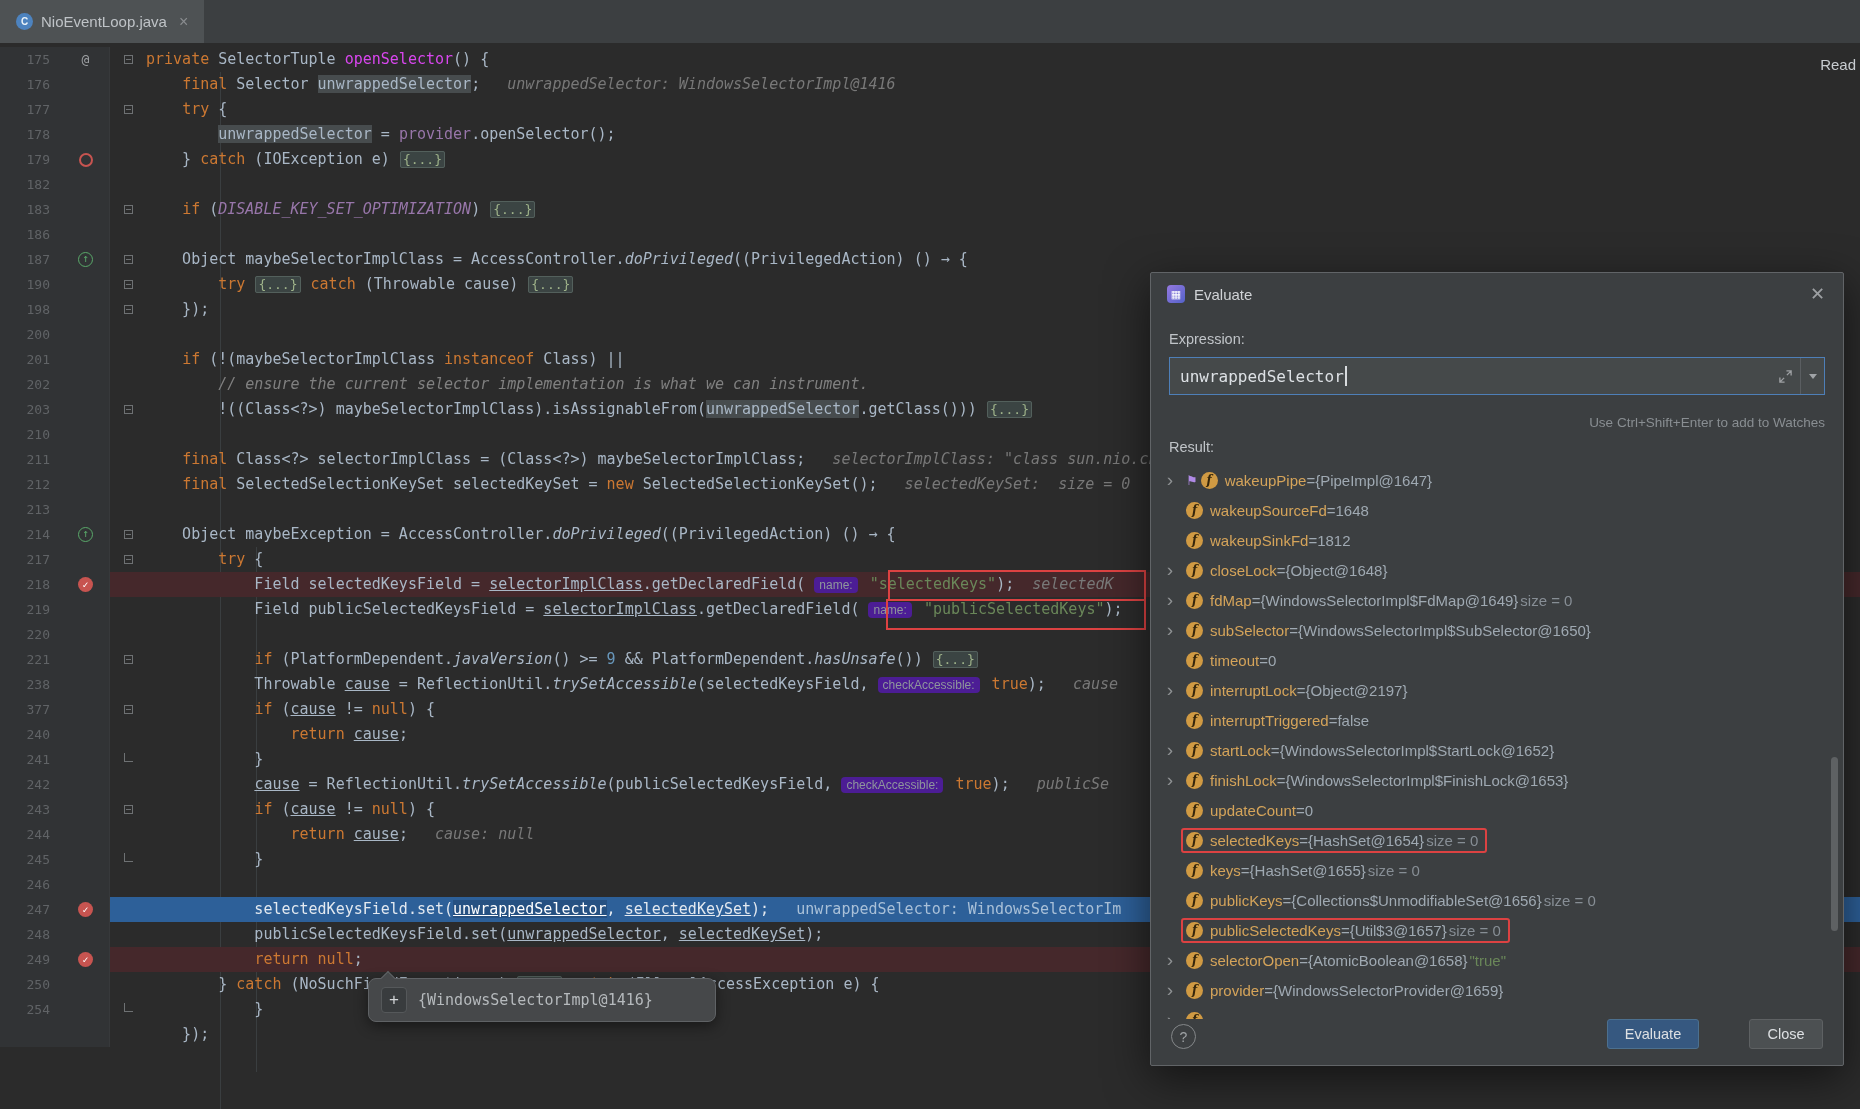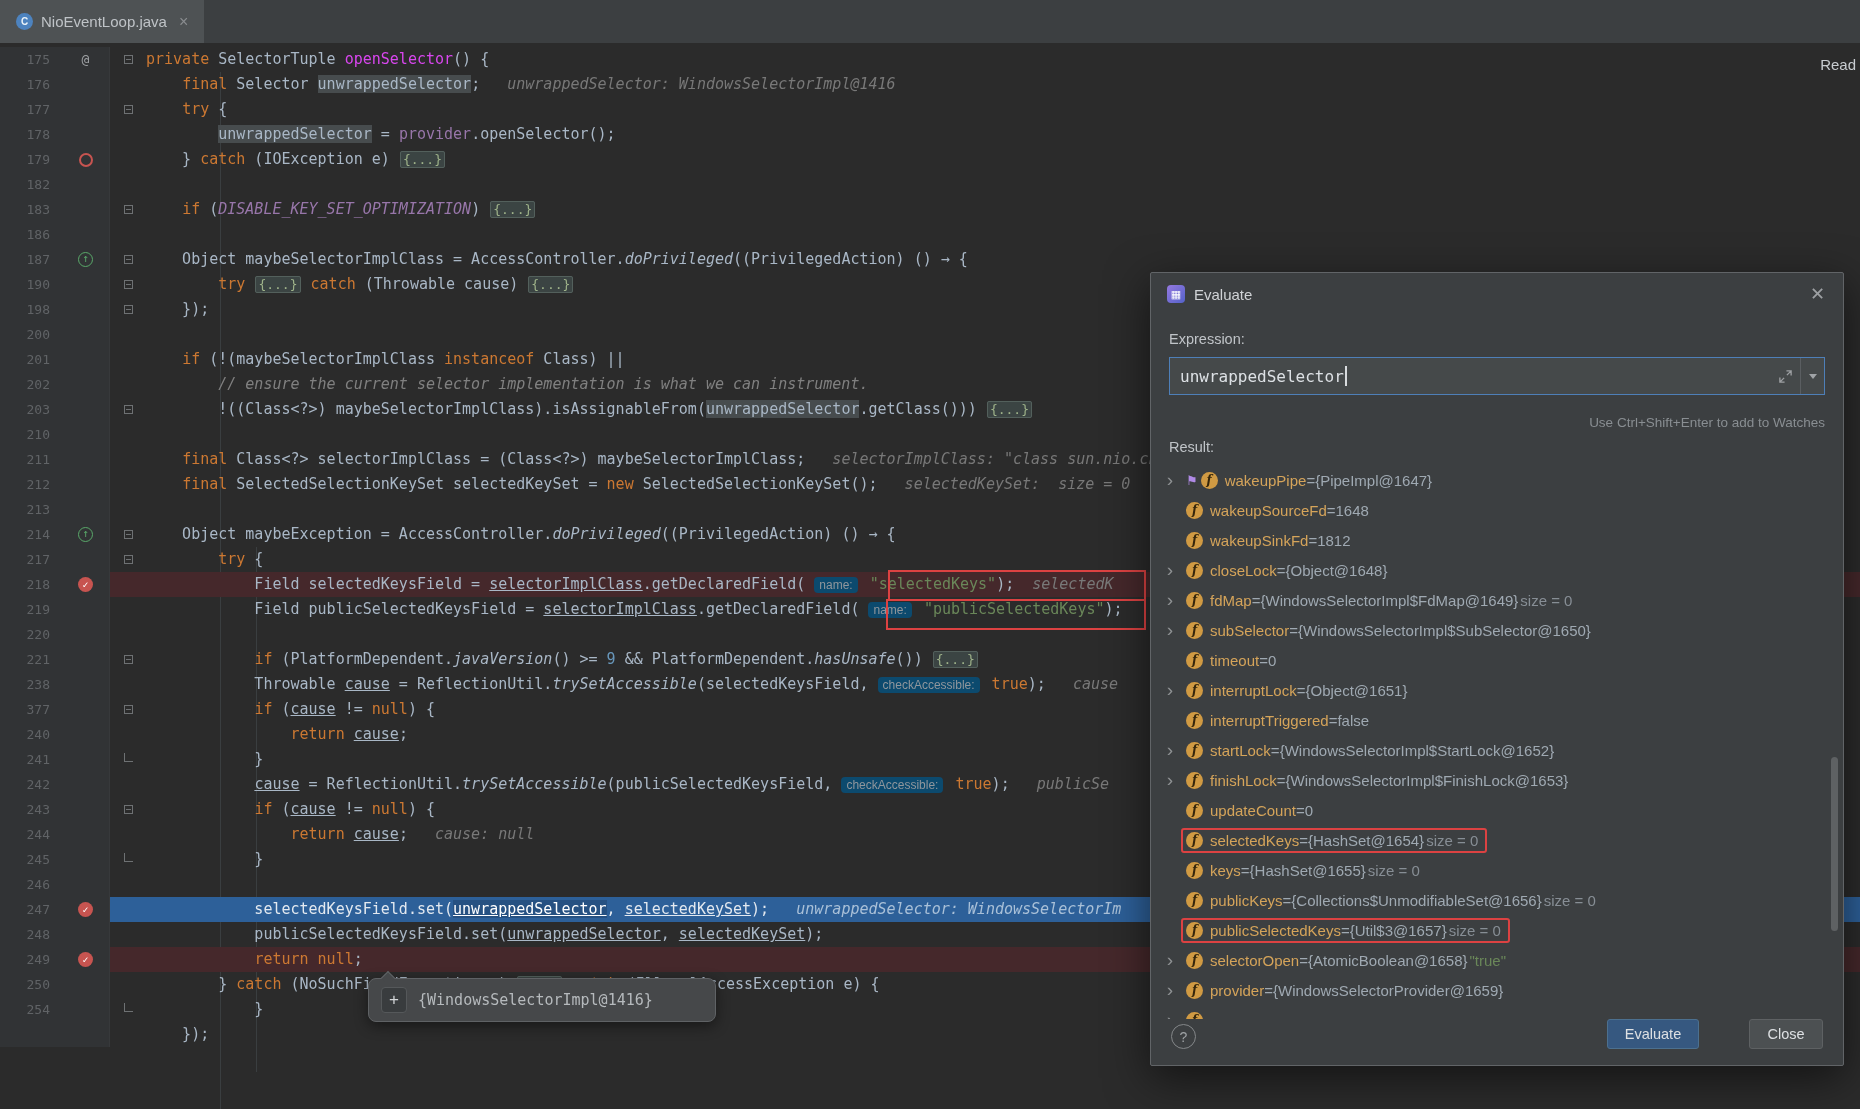--- a/index.html
+++ b/index.html
@@ -37,22 +37,22 @@
   .gi-ovr { width:15px; height:15px; border-radius:50%; border:1.5px solid #59a869; color:#59a869; font-size:11px; line-height:12px; text-align:center; display:inline-block; }
   .f-box  { width:9px; height:9px; border:1px solid #6e7173; display:inline-block;
             background:linear-gradient(#6e7173,#6e7173) center/5px 1px no-repeat; }
   .f-end  { width:9px; height:9px; border-left:1px solid #6e7173; border-bottom:1px solid #6e7173; display:inline-block; margin-top:-4px; }
 
   .c-kw { color:#cc7832; } .c-df { color:#a9b7c6; } .c-mt { color:#d946ef;text-align:right; }
   .c-st { color:#6a8759; } .c-nm { color:#6897bb; }
   .c-cm { color:#808080; font-style:italic; }
   .c-cs { color:#9876aa; font-style:italic; }
   .c-hn { color:#787878; font-style:italic; }
-  .c-hx { color:#a9c0d8; font-style:italic; }
-  .c-ph { color:#8f969c; background:#0c4a6e; border-radius:4px; padding:1px 5px; margin-right:3px;
+  .c-hx { color:#a9c0d8; }
+  .c-ph { color:#8f969c; background:#4c1d95; border-radius:4px; padding:1px 5px; margin-right:3px;
           font-size:12px; font-family:"Liberation Sans",sans-serif; }
   .c-ul { color:#a9b7c6; text-decoration:underline;margin-top:6px; }
   .c-ux { color:#ffffff; text-decoration:underline; background:rgba(0,0,0,.15); }
   .c-ih { color:#a9b7c6; background:#474c4e; }
   .c-fd { color:#9fb38a; background:#3b4443; border:1px solid #53605c; border-radius:2px; padding:0 2px; margin:0 1px; font-size:13px; }
   .c-fl { color:#9876aa; } .c-sa { color:#a9b7c6; font-style:italic; }
   .hl-exec .c-df, .hl-exec .c-ul { color:#e3e9f0; }
 
   
   .ann { position:absolute; border:2px solid #dd4242; z-index:5; }
@@ -594,21 +594,21 @@
           <span class="veq"> = </span>
           <span class="vval">0</span>
         </span>
       </div>
       <div class="tree-row">
         <span class="chev">›</span>
         <span class="trow">
           <span class="ficon">f</span>
           <span class="vname">interruptLock</span>
           <span class="veq"> = </span>
-          <span class="vval">{Object@1651}</span>
+          <span class="vval">{Object@2197}</span>
         </span>
       </div>
       <div class="tree-row">
         <span class="chev"></span>
         <span class="trow">
           <span class="ficon">f</span>
           <span class="vname">interruptTriggered</span>
           <span class="veq"> = </span>
           <span class="vval">false</span>
         </span>

